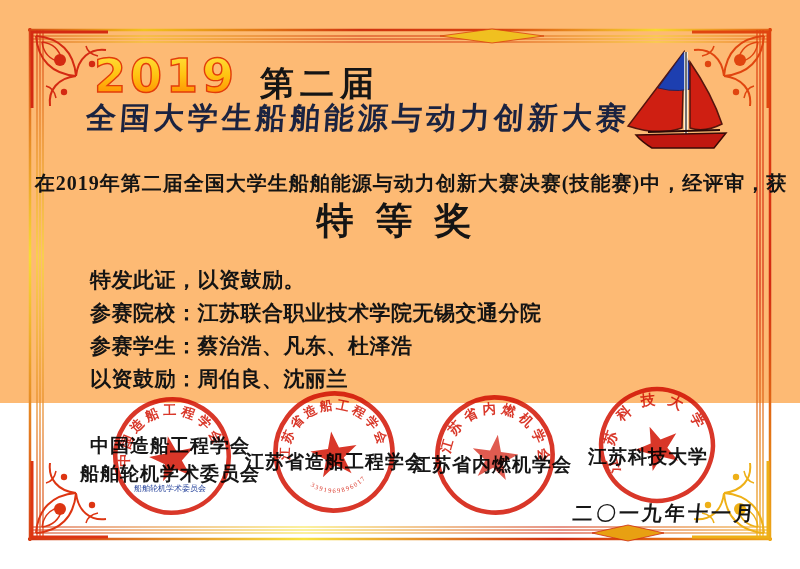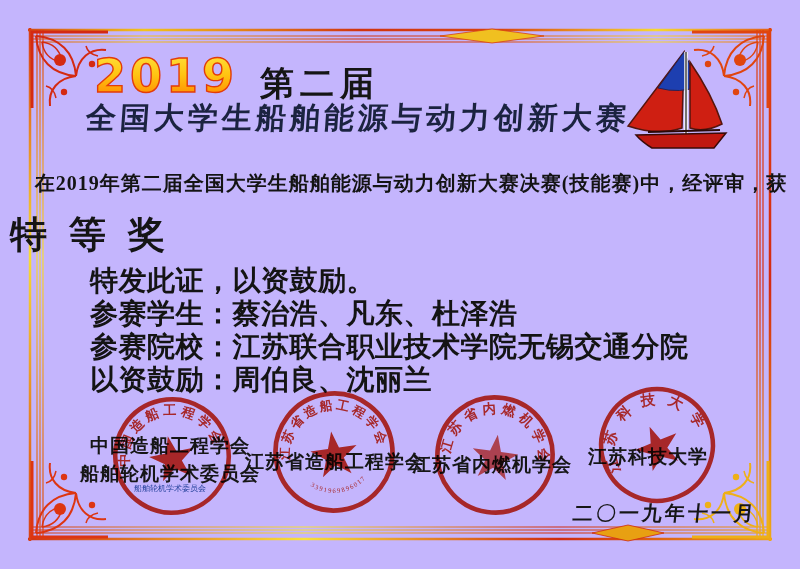--- a/index.html
+++ b/index.html
@@ -2,22 +2,22 @@
 <html><head>
 <meta charset="utf-8">
 <style>
   html,body{margin:0;padding:0;}
   body{
     width:800px;height:569px;overflow:hidden;
     background:#ffffff;
     font-family:"Liberation Serif","DejaVu Serif",serif;
   }
   .certificate{
-    position:relative;width:800px;height:569px;
-    background:#c4b5fd;
+    position:relative;width:800px;height:403px;
+    background:#fdba74;
   }
   .frame{position:absolute;left:0;top:0;z-index:1;}
 
   
   .title-row{
     position:absolute;left:92px;top:46px;z-index:2;
     display:flex;align-items:flex-end;gap:10px;height:56px;
   }
   .year-svg{display:block;}
   .session{
@@ -34,27 +34,27 @@
   .sailboat{position:absolute;left:600px;top:44px;z-index:2;}
 
   
   .intro{
     position:absolute;left:0;top:170px;width:800px;z-index:2;
     text-align:center;font-size:20px;font-weight:bold;color:#141414;
     letter-spacing:1px;
     margin-left:11px;
   }
   .award{
-    position:absolute;left:0;top:210px;width:800px;z-index:2;
-    text-align:left;font-size:37px;font-weight:bold;color:#151515;
+    position:absolute;left:0;top:196px;width:800px;z-index:2;
+    text-align:center;font-size:37px;font-weight:bold;color:#151515;
     letter-spacing:22px;padding-left:10px;box-sizing:border-box;
   }
   .info{
     position:absolute;left:90px;top:264px;z-index:2;
-    font-size:28px;font-weight:bold;color:#141414;line-height:33px;
+    font-size:21px;font-weight:bold;color:#141414;line-height:33px;
     letter-spacing:0.5px;
   }
 
   
   .seal{position:absolute;z-index:4;mix-blend-mode:multiply;opacity:0.93;}
   .seal-1{left:108px;top:392px;transform:rotate(-12deg);}
   .seal-2{left:268px;top:386px;transform:rotate(-8deg);}
   .seal-3{left:430px;top:390px;transform:rotate(8deg);}
   .seal-4{left:594px;top:382px;transform:rotate(-22deg);}
   .org-text{
@@ -168,22 +168,22 @@
     <line x1="86" y1="8" x2="86" y2="92" stroke="#3a3a3a" stroke-width="1.4"></line>
     <path d="M36,91 L126,89 L114,104 L52,104 Q42,98 36,91 Z" fill="#c01810" stroke="#3a0a06" stroke-width="1.5"></path>
     <line x1="48" y1="88" x2="120" y2="86" stroke="#2a0806" stroke-width="2"></line>
   </svg>
 
   <div class="intro">在2019年第二届全国大学生船舶能源与动力创新大赛决赛(技能赛)中，经评审，获</div>
   <div class="award">特等奖</div>
 
   <div class="info">
     <div>特发此证，以资鼓励。</div>
+    <div>参赛院校：江苏联合职业技术学院无锡交通分院</div>
     <div>参赛学生：蔡治浩、凡东、杜泽浩</div>
-    <div>参赛院校：江苏联合职业技术学院无锡交通分院</div>
     <div>以资鼓励：周伯良、沈丽兰</div>
   </div>
 
   <div class="org-text org-1a">中国造船工程学会</div>
   <div class="org-text org-1b">船舶轮机学术委员会</div>
   <div class="org-text org-1c">船舶轮机学术委员会</div>
   <div class="org-text org-2">江苏省造船工程学会</div>
   <div class="org-text org-3">江苏省内燃机学会</div>
   <div class="org-text org-4">江苏科技大学</div>
   <div class="date">二〇一九年十一月</div>

